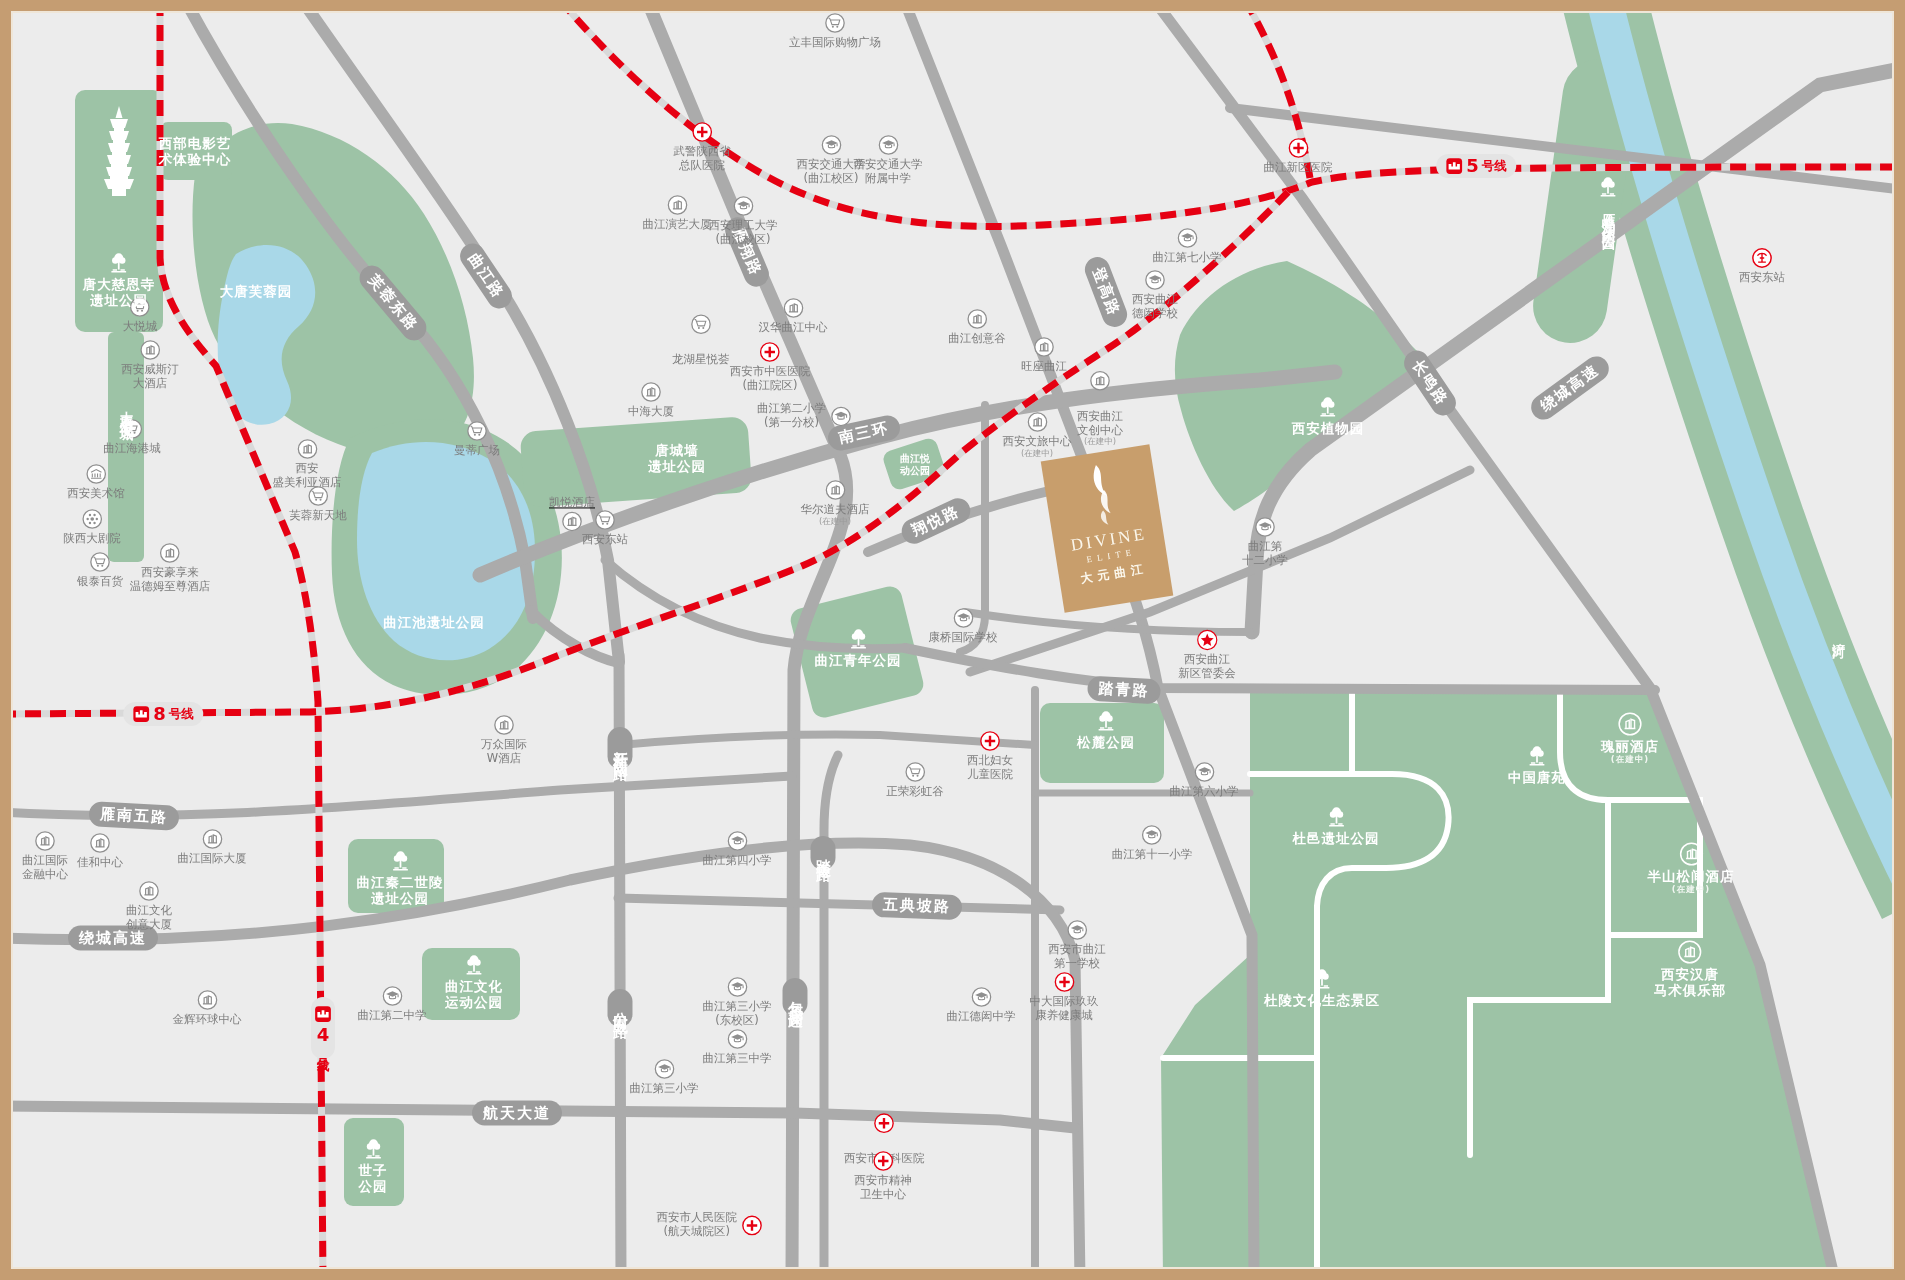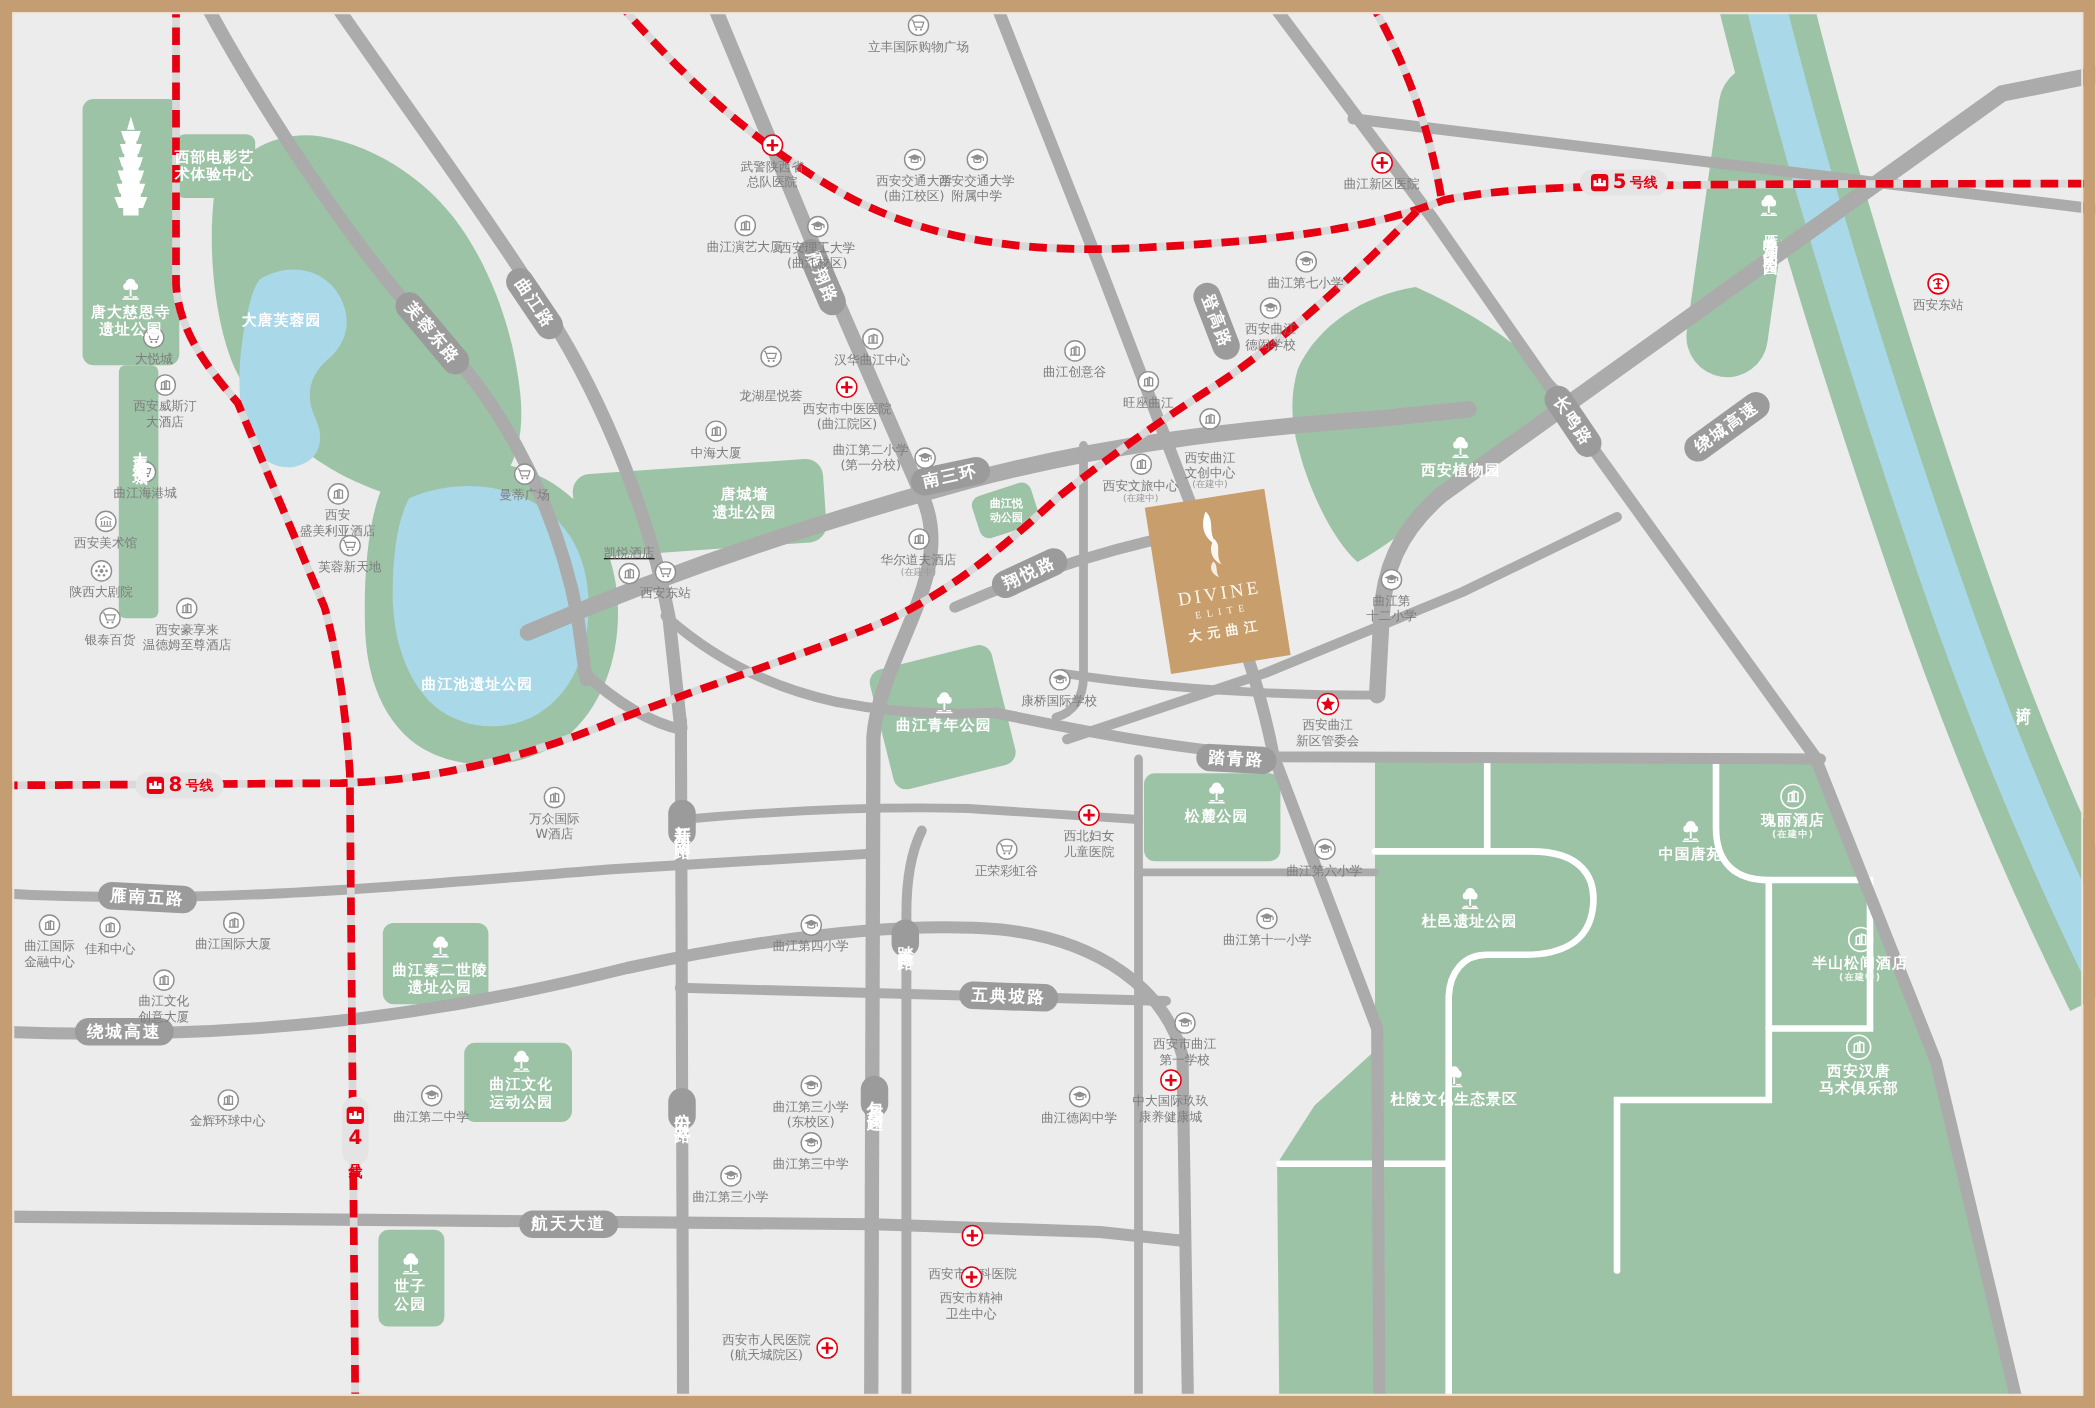--- a/index.html
+++ b/index.html
@@ -450,21 +450,21 @@
         </div>
       </div>
       <div class="poi" style="left: 1044px; top: 347px;">
         <svg class="pic">
           <use href="#i-bldg"></use>
         </svg>
         <div class="lbl">
           <div>旺座曲江</div>
         </div>
       </div>
-      <div class="poi red" style="left: 1256px; top: 148px;">
+      <div class="poi red" style="left: 1298px; top: 148px;">
         <svg class="pic">
           <use href="#i-hosp"></use>
         </svg>
         <div class="lbl">
           <div>曲江新区医院</div>
         </div>
       </div>
       <div class="poi" style="left: 1187px; top: 238px;">
         <svg class="pic">
           <use href="#i-school"></use>

